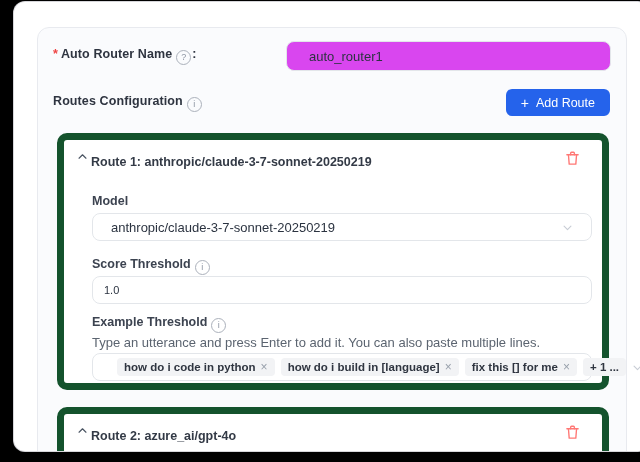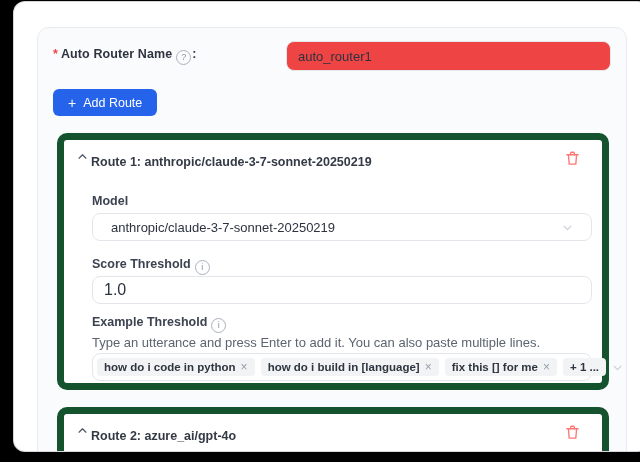--- a/index.html
+++ b/index.html
@@ -24,22 +24,22 @@
   .circ{
     display:inline-flex;align-items:center;justify-content:center;
     width:13px;height:13px;border:1px solid #abb1bb;border-radius:50%;
     font-size:9px;line-height:1;color:#8d95a2;font-weight:400;
     margin:0 1px 0 4px;vertical-align:-2px;background:transparent;cursor:default;
   }
   
   .row1{position:absolute;left:15px;top:13px;right:15px;display:flex;align-items:center}
   .row1 .lblwrap{width:233px;flex:0 0 auto}
   .text-input{
-    flex:1;height:30px;border:1px solid #e3e6ea;border-radius:8px;background:#ef4444;
-    font-size:13px;color:#2b3340;padding:0 11px;outline:none;box-sizing:border-box;
+    flex:1;height:30px;border:1px solid #e3e6ea;border-radius:8px;background:#d946ef;
+    font-size:13px;color:#2b3340;padding:0 22px;outline:none;box-sizing:border-box;
     font-family:inherit;
   }
   
   .row2{position:absolute;left:15px;top:61px;right:16px;height:27px;
     display:flex;justify-content:space-between;align-items:center}
   .btn-primary{
     background:var(--accent,#2563eb);color:#fff;border:none;border-radius:6px;
     height:27px;padding:0 15px;font-size:12.5px;font-weight:500;
     display:inline-flex;align-items:center;gap:7px;cursor:pointer;font-family:inherit;
   }
@@ -72,23 +72,23 @@
   }
   .box{
     position:absolute;left:28px;width:500px;height:28px;
     border:1px solid #e3e6ea;border-radius:8px;background:#fff;box-sizing:border-box;
     display:flex;align-items:center;font-size:13px;color:#2b3340;
   }
   .select{top:73px;padding:0 18px;cursor:pointer}
   .score-box{top:136px}
   .score-box input{
     border:none;background:transparent;outline:none;width:100%;height:100%;
-    font-size:16px;color:#2b3340;padding:0 11px;font-family:inherit;box-sizing:border-box;
-  }
-  .tagrow{top:213px;padding:0 4px;gap:6px;cursor:pointer}
+    font-size:11px;color:#2b3340;padding:0 11px;font-family:inherit;box-sizing:border-box;
+  }
+  .tagrow{top:213px;padding:0 24px;gap:6px;cursor:pointer}
   .arrow{margin-left:auto;display:flex;align-items:center;color:#c7ccd4}
   .tag{
     background:#f2f3f5;border-radius:4px;padding:3px 7px;font-size:11.5px;font-weight:700;
     color:#2f3540;display:inline-flex;align-items:center;gap:5px;white-space:nowrap;flex:0 0 auto;
   }
   .tag .x{color:#98a0ab;font-weight:400;font-size:12px;line-height:1;cursor:pointer}
   svg{display:block}
 </style>
 </head>
 <body>
@@ -97,20 +97,23 @@
   <div class="card">
 
     <div class="row1">
       <div class="lblwrap lbl-strong">
         <span class="req">*</span><span>Auto Router Name</span><span class="circ">?</span><span>:</span>
       </div>
       <input class="text-input" type="text" value="auto_router1" style="">
     </div>
 
     <div class="row2">
+      <div class="lbl-strong">
+        <span>Routes Configuration</span><span class="circ">i</span>
+      </div>
       <button class="btn-primary">
         <span class="plus">+</span>
         <span>Add Route</span>
       </button>
     </div>
 
     <div class="panel panel1">
       <button class="collapse-btn">
         <span>
           <svg width="11" height="11" viewBox="0 0 16 16">

